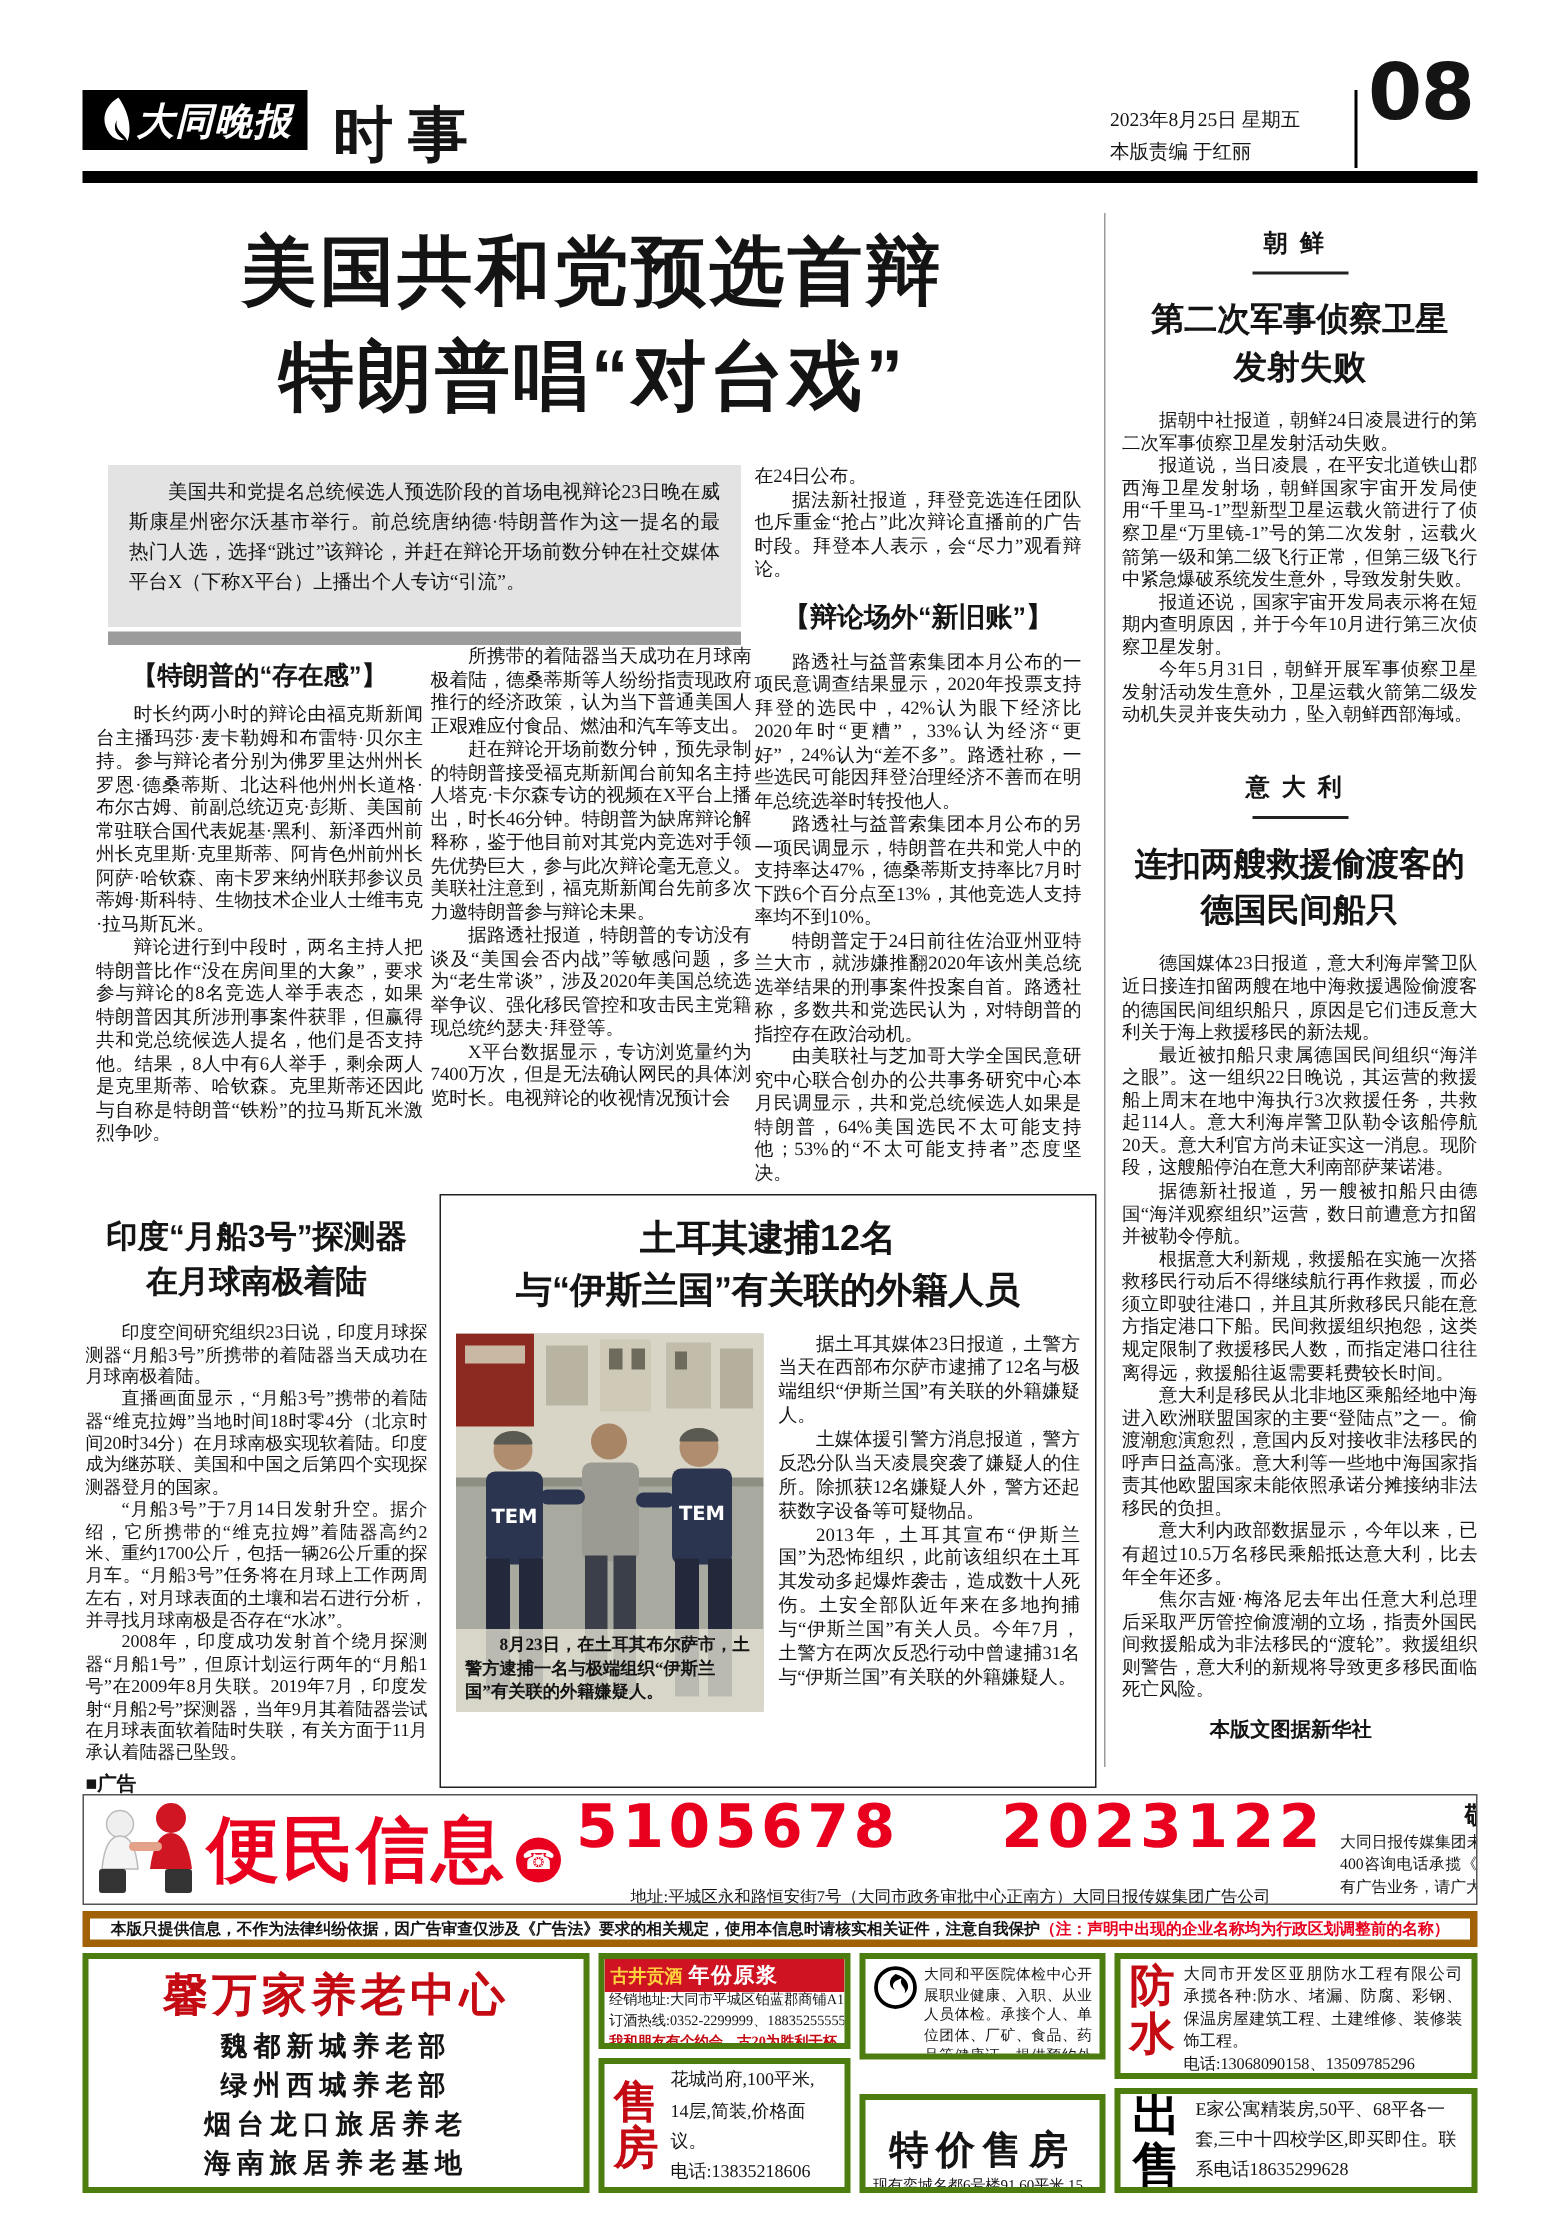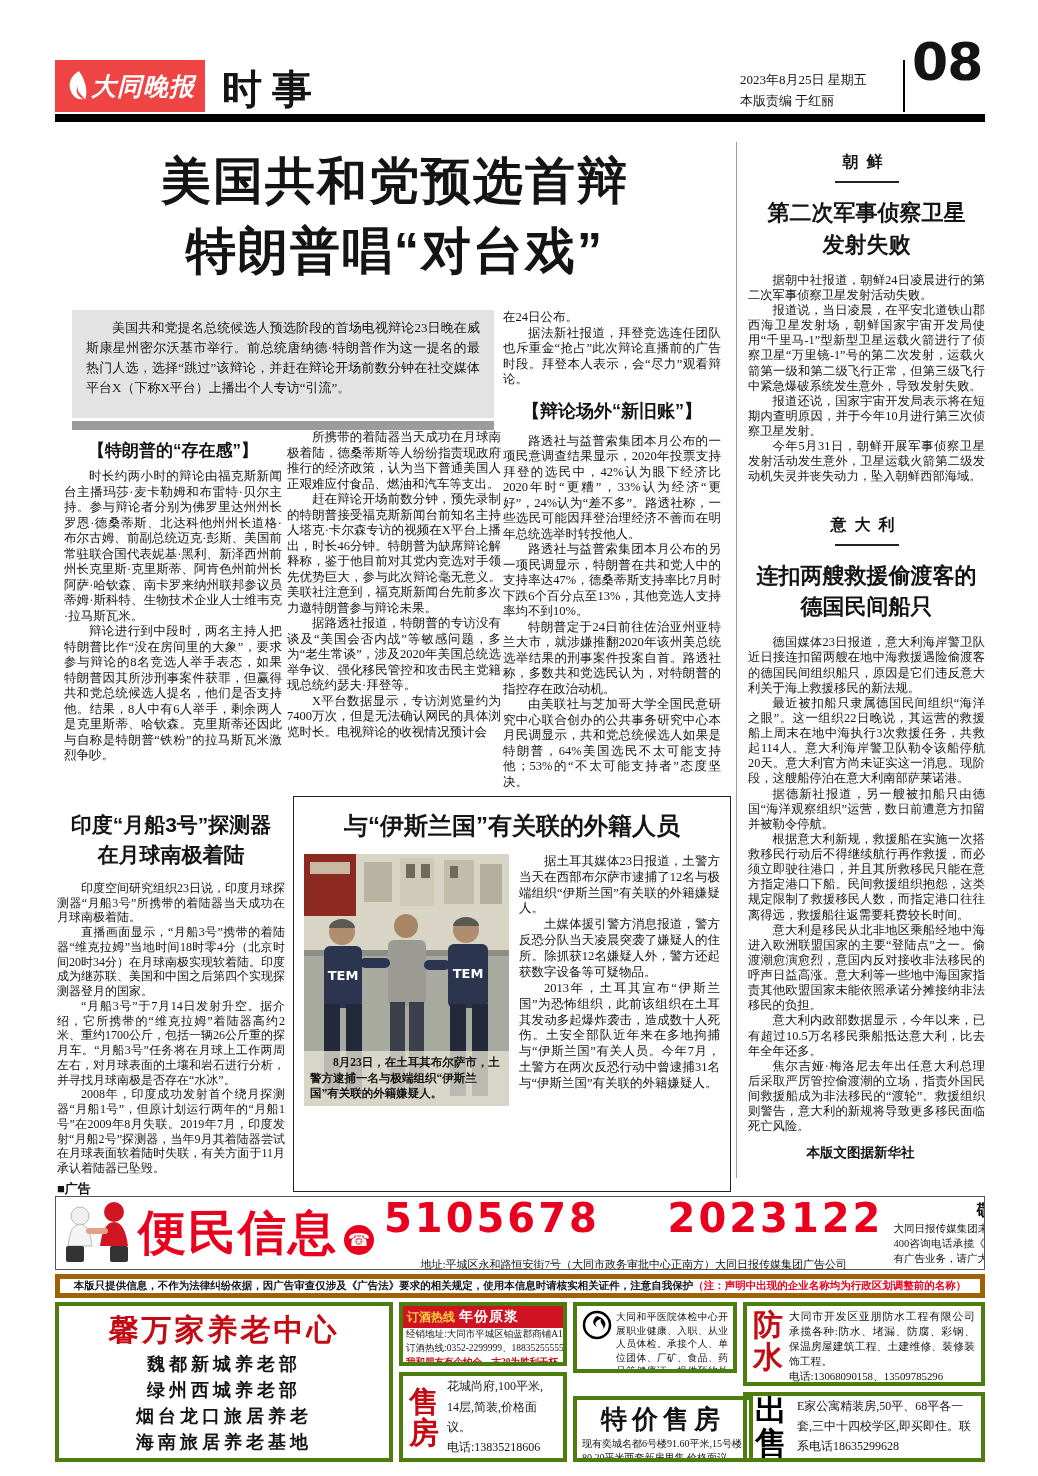--- a/index.html
+++ b/index.html
@@ -4,21 +4,21 @@
 <style>
   html,body{margin:0;padding:0;background:#e9e9e9;}
   .page{position:relative;width:1038px;height:1476px;background:#fff;margin:0 auto;
         font-family:"Liberation Serif","DejaVu Serif",serif;color:#141414;overflow:hidden;}
   .abs{position:absolute;box-sizing:border-box;}
   p{margin:0;}
   .para{text-indent:2em;text-align:justify;margin:0;}
   .cont{text-indent:0;}
   .body-text{font-size:12.5px;line-height:1.24;}
   
-  .masthead{left:55px;top:60px;width:150px;height:52px;background:#ef4444;color:#fff;
+  .masthead{left:55px;top:60px;width:150px;height:40px;background:#000000;color:#fff;
             display:flex;align-items:center;justify-content:center;gap:4px;}
   .masthead .mh-text{font-size:25px;font-weight:bold;font-style:italic;letter-spacing:1px;}
   .section-title{left:222px;top:62px;font-size:40px;font-weight:900;letter-spacing:10px;
                  font-family:"Liberation Sans","DejaVu Sans",sans-serif;}
   .header-meta{left:740px;top:70px;width:160px;font-size:13px;line-height:1.6;}
   .header-vline{left:903px;top:60px;width:2px;height:52px;background:#000;}
   .page-number{left:912px;top:32px;font-size:52px;font-weight:900;
                font-family:"DejaVu Sans",sans-serif;letter-spacing:-1px;}
   .header-rule{left:55px;top:114px;width:930px;height:8px;background:#000;}
   .v-divider{left:736px;top:142px;width:1px;height:1036px;background:#9a9a9a;}
@@ -93,21 +93,21 @@
   .ad-shoufang{left:399px;top:1372px;width:168px;height:90px;display:flex;align-items:center;gap:8px;padding:4px 6px;}
   .vert-chars{display:flex;flex-direction:column;font-weight:900;line-height:1.05;flex:none;
               font-family:"Liberation Sans","DejaVu Sans",sans-serif;}
   .vert-red{color:#c40a12;font-size:30px;}
   .vert-black{color:#000;font-size:32px;}
   .ad-small-text{font-size:12px;line-height:1.7;}
   .ad-hospital{left:573px;top:1302px;width:164px;height:71px;padding:4px 5px;}
   .hosp-row{display:flex;gap:4px;}
   .hosp-logo{width:30px;height:30px;flex:none;}
   .hosp-text{font-size:9.8px;line-height:1.38;text-align:justify;}
-  .ad-tejia{left:573px;top:1396px;width:180px;height:66px;padding:2px 5px;}
+  .ad-tejia{left:573px;top:1396px;width:164px;height:66px;padding:16px 5px;}
   .tejia-title{font-size:26px;font-weight:900;letter-spacing:5px;text-align:center;
                font-family:"Liberation Sans","DejaVu Sans",sans-serif;}
   .tejia-text{font-size:10px;line-height:1.4;}
   .ad-fangshui{left:743px;top:1302px;width:242px;height:84px;display:flex;gap:6px;padding:3px 6px;}
   .fangshui-text{font-size:10.8px;line-height:1.4;text-align:justify;}
   .ad-chushou{left:743px;top:1392px;width:242px;height:70px;display:flex;align-items:center;gap:10px;padding:3px 8px;}
   .chushou-text{font-size:12px;line-height:1.65;}
 </style>
 </head>
 <body>
@@ -208,20 +208,21 @@
     <div class="body-text">
         <p class="para">印度空间研究组织23日说，印度月球探测器“月船3号”所携带的着陆器当天成功在月球南极着陆。</p>
         <p class="para">直播画面显示，“月船3号”携带的着陆器“维克拉姆”当地时间18时零4分（北京时间20时34分）在月球南极实现软着陆。印度成为继苏联、美国和中国之后第四个实现探测器登月的国家。</p>
         <p class="para">“月船3号”于7月14日发射升空。据介绍，它所携带的“维克拉姆”着陆器高约2米、重约1700公斤，包括一辆26公斤重的探月车。“月船3号”任务将在月球上工作两周左右，对月球表面的土壤和岩石进行分析，并寻找月球南极是否存在“水冰”。</p>
         <p class="para">2008年，印度成功发射首个绕月探测器“月船1号”，但原计划运行两年的“月船1号”在2009年8月失联。2019年7月，印度发射“月船2号”探测器，当年9月其着陆器尝试在月球表面软着陆时失联，有关方面于11月承认着陆器已坠毁。</p>
       </div>
   </div>
 
   <div class="abs turkey-box">
     <div class="turkey-headline">
+      <div>土耳其逮捕12名</div>
       <div>与“伊斯兰国”有关联的外籍人员</div>
     </div>
     <div class="turkey-row">
       <div class="turkey-photo">
         <svg width="205" height="252" viewBox="0 0 205 252" preserveAspectRatio="none">
           <rect x="0" y="0" width="205" height="100" fill="#d8d5c6"></rect>
           <rect x="0" y="0" width="52" height="62" fill="#8c2a22"></rect>
           <rect x="6" y="8" width="40" height="12" fill="#c9b8a4"></rect>
           <rect x="60" y="8" width="28" height="40" fill="#b9b4a2"></rect>
           <rect x="96" y="4" width="34" height="48" fill="#cfc9b8"></rect>
@@ -304,21 +305,21 @@
         <div class="ad-elder-item">魏都新城养老部</div>
         <div class="ad-elder-item">绿州西城养老部</div>
         <div class="ad-elder-item">烟台龙口旅居养老</div>
         <div class="ad-elder-item">海南旅居养老基地</div>
       </div>
     <div class="ad-elder-phone">电话:13903528495　贾先生</div>
   </div>
 
   <div class="abs adcell ad-wine">
     <div class="wine-strip">
-      <span>订酒热线</span>
+      <span>古井贡酒</span>
       <span class="big">年份原浆</span>
     </div>
     <div class="wine-line">经销地址:大同市平城区铂蓝郡商铺A122号</div>
     <div class="wine-line">订酒热线:0352-2299999、18835255555</div>
     <div class="wine-line wine-slogan">我和朋友有个约会　古20为胜利干杯</div>
   </div>
 
   <div class="abs adcell ad-shoufang">
     <div class="vert-chars vert-red">
       <span>售</span>

